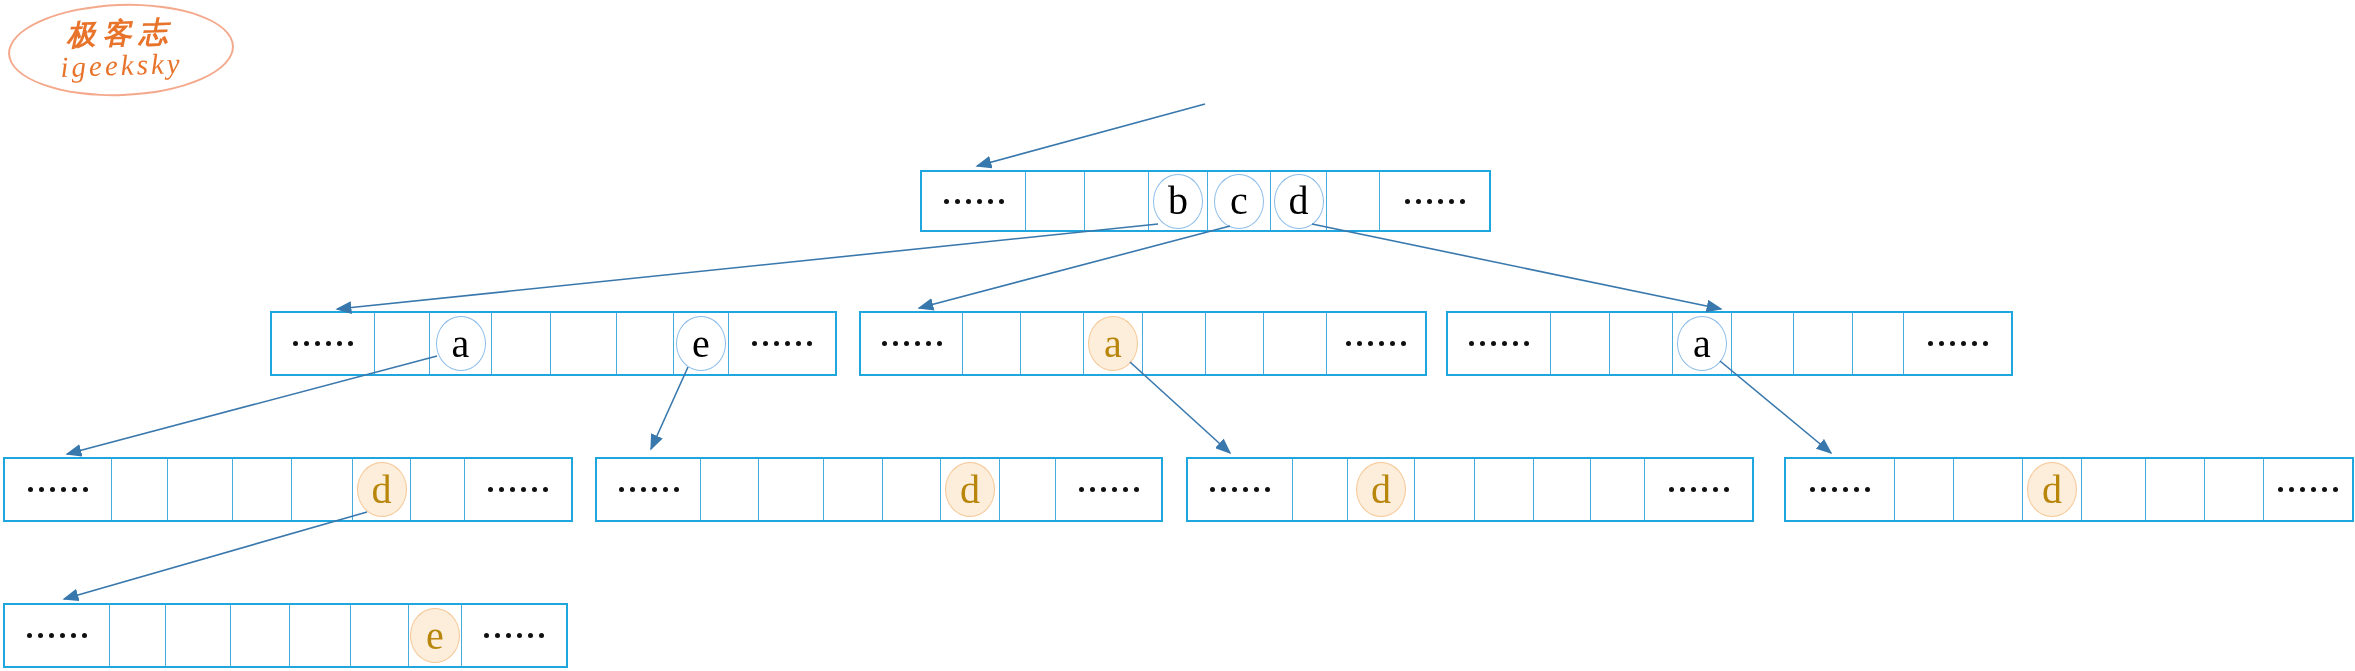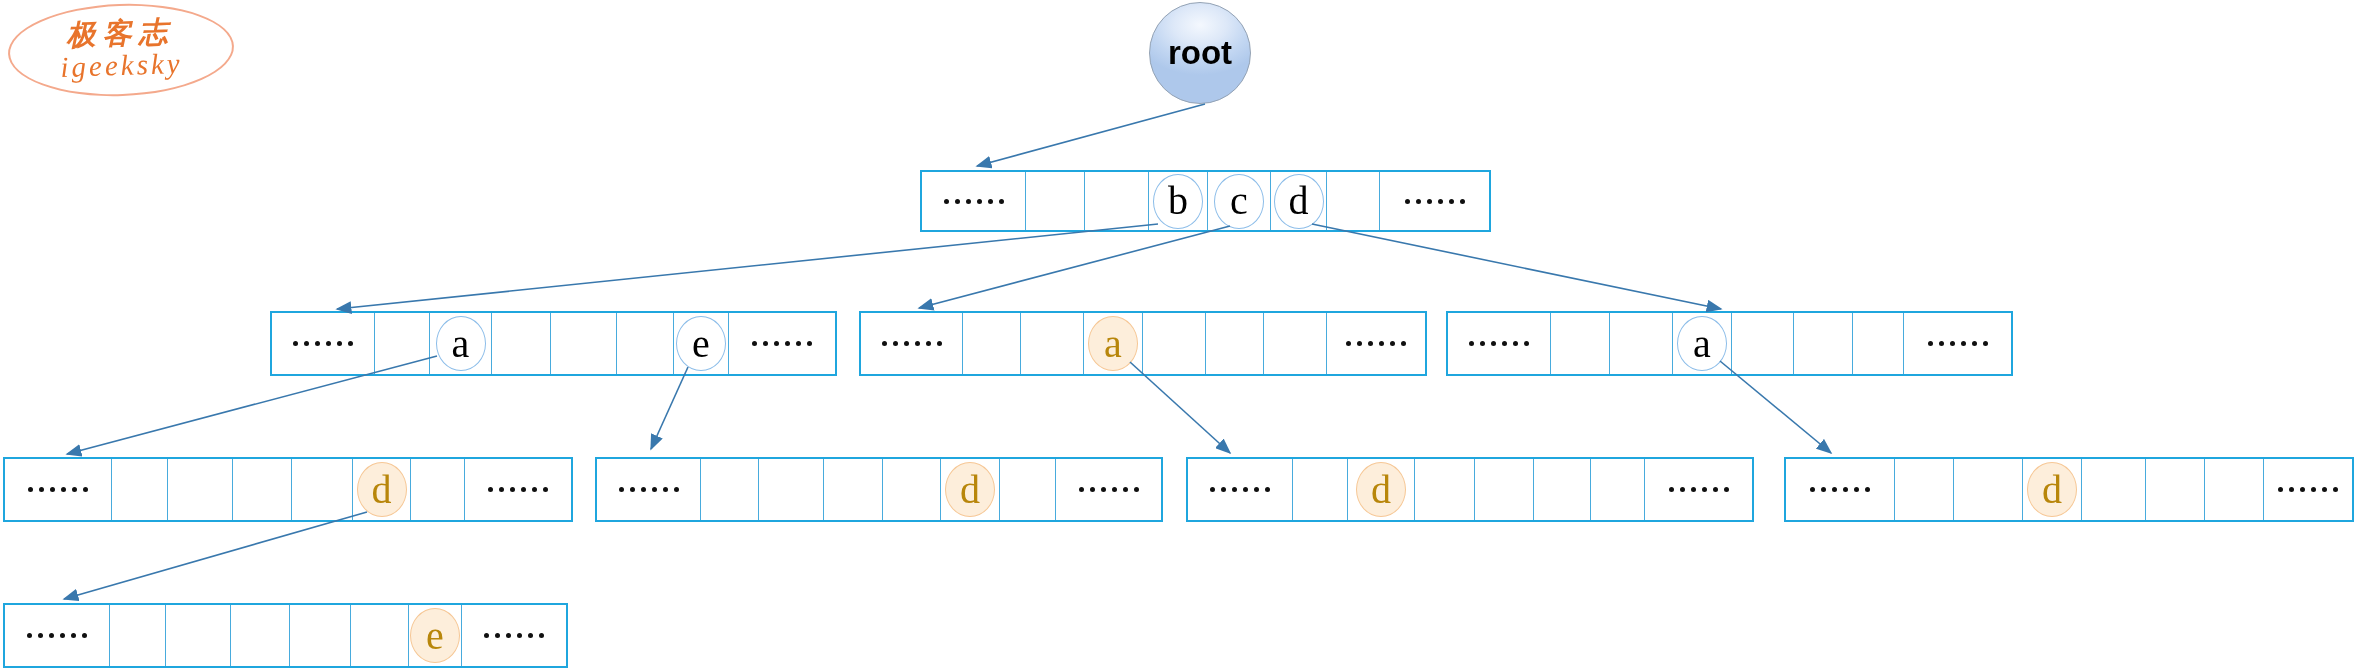--- a/index.html
+++ b/index.html
@@ -50,23 +50,20 @@
 </head>
 <body>
 
 <div class="canvas">
 
   <div class="logo" style="color: rgb(232, 116, 44); border-color: rgb(244, 169, 140);">
     <div class="logo-cn">极客志</div>
     <div class="logo-en">igeeksky</div>
   </div>
 
-  <div class="root-node" style="left: 1149px; top: 2px; width: 102px; height: 102px;">
-    <span>root</span>
-  </div>
 
   <svg class="edges" xmlns="http://www.w3.org/2000/svg" viewBox="0 0 2355 671">
     <defs>
       <marker id="ah" viewBox="0 0 10 8" refX="9" refY="4" markerWidth="10" markerHeight="8" orient="auto-start-reverse">
         <path id="ah-path" d="M0,0 L10,4 L0,8 z" fill="#3978ad"></path>
       </marker>
     </defs>
   <line x1="1205" y1="104" x2="977" y2="166" stroke="#3978ad" stroke-width="1.6" marker-end="url(#ah)"></line>
       <line x1="1158" y1="224" x2="337" y2="309" stroke="#3978ad" stroke-width="1.6" marker-end="url(#ah)"></line>
       <line x1="1230" y1="226" x2="919" y2="308" stroke="#3978ad" stroke-width="1.6" marker-end="url(#ah)"></line>

